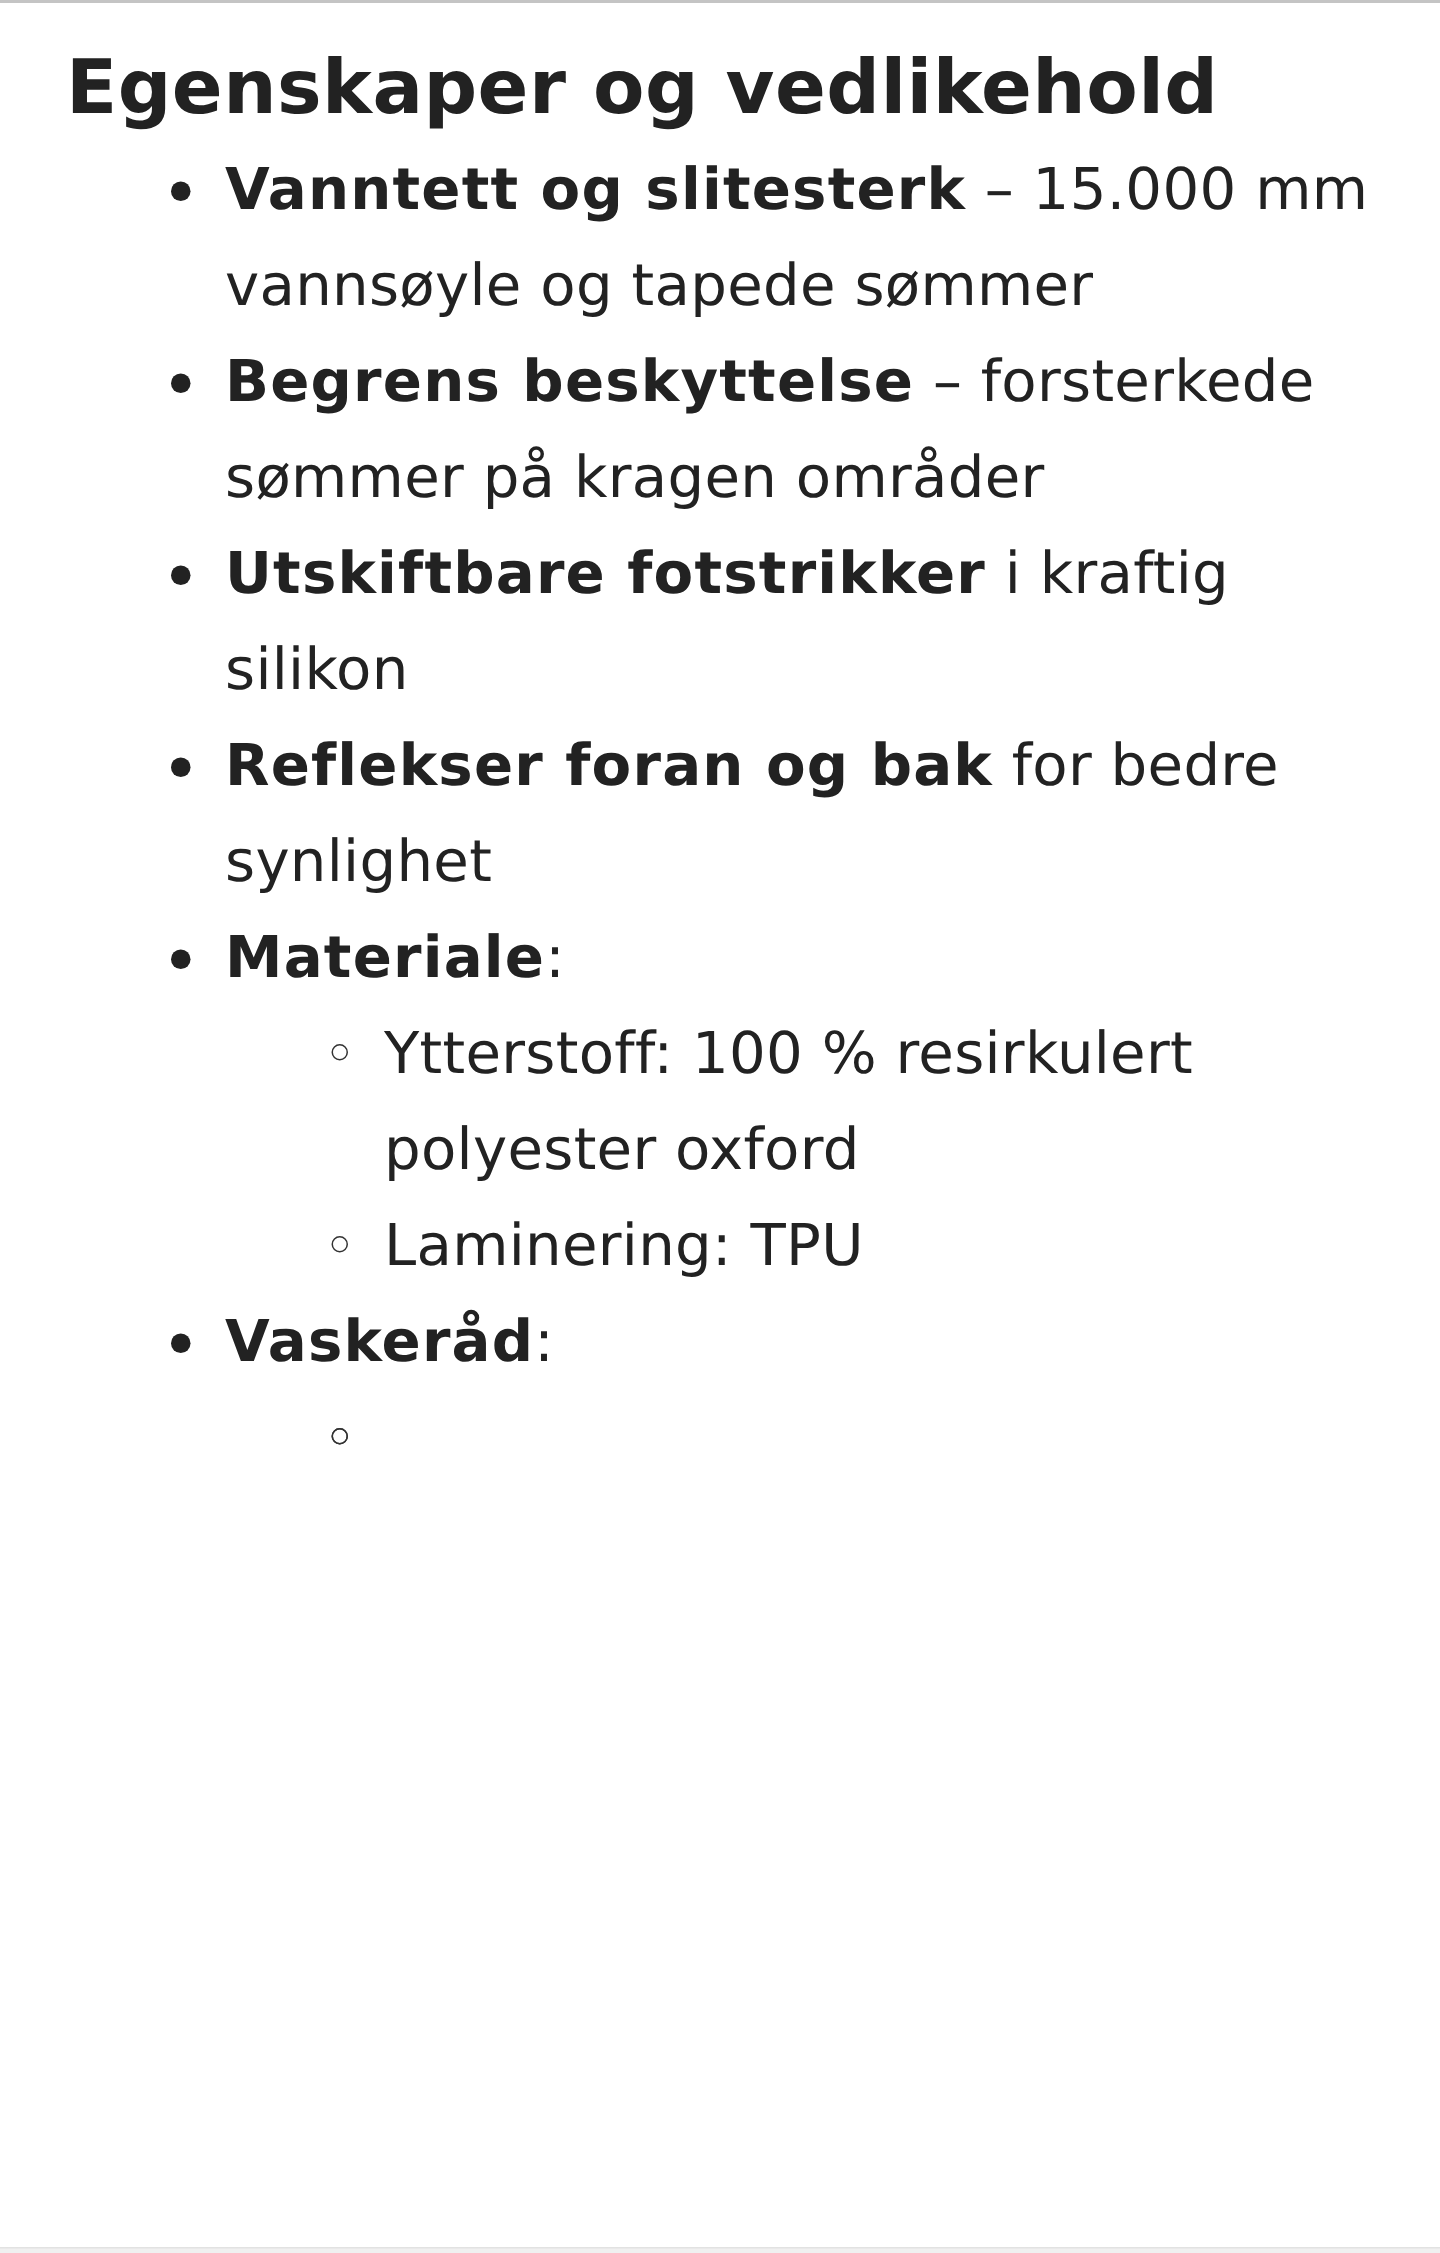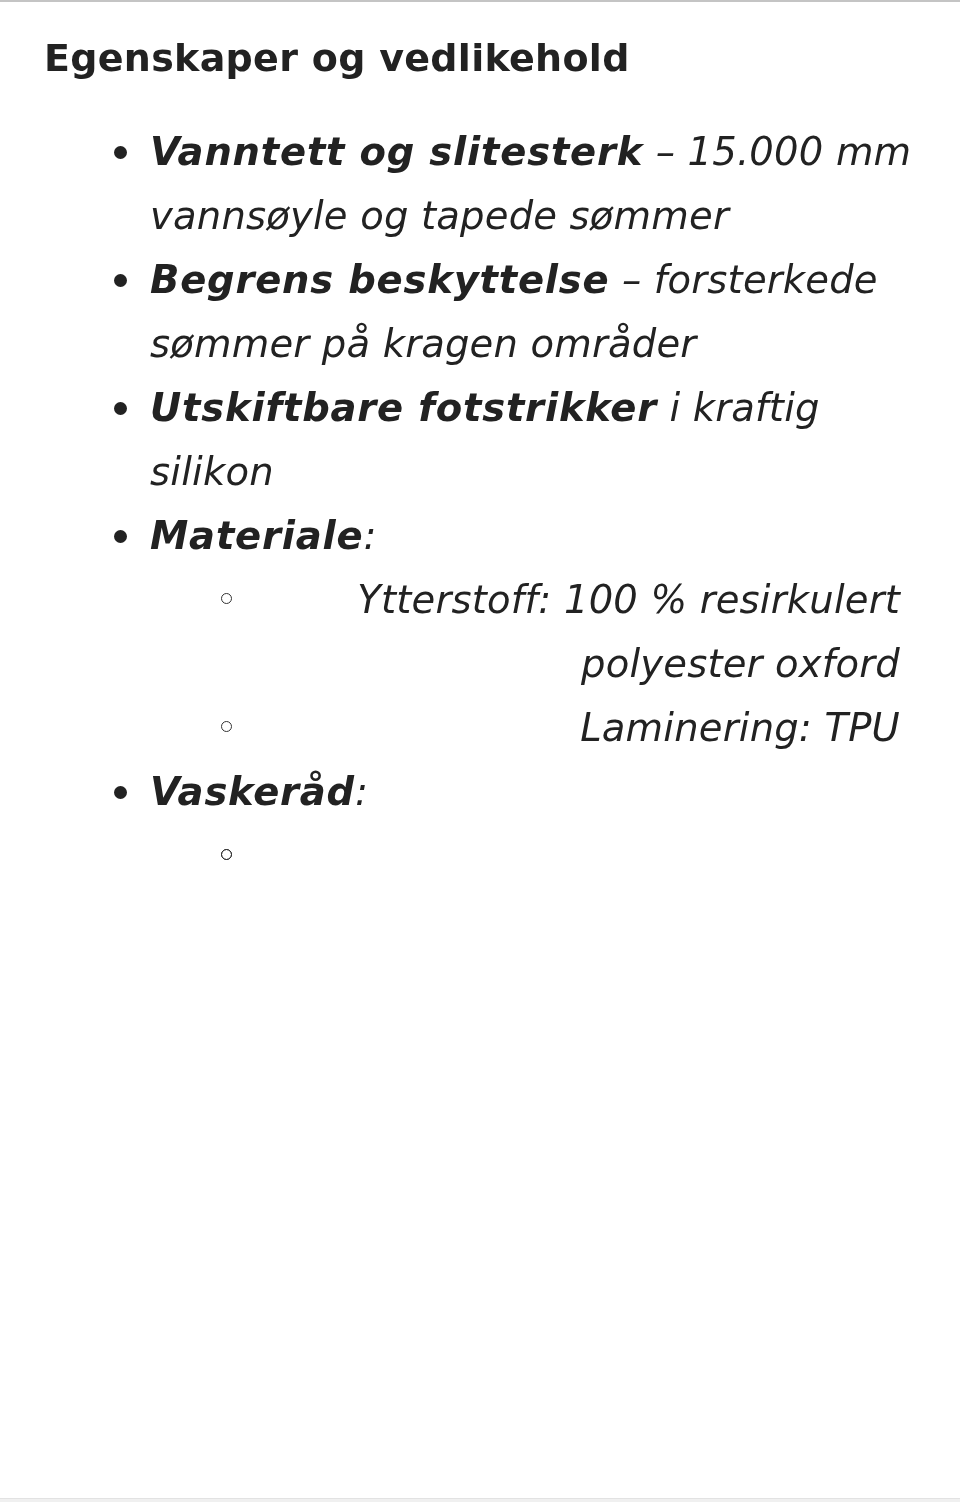--- a/index.html
+++ b/index.html
@@ -32,36 +32,35 @@
     .content {
       position: absolute;
       left: 0; top: 0;
       width: 960px;
     }
     h2.section-title {
       position: absolute;
       left: 44px;
       top: 32px;
       margin: 0;
-      font-size: 38px;
+      font-size: 50px;
       font-weight: bold;
       letter-spacing: 0.3px;
       color: #222222;
       line-height: 52px;
       white-space: nowrap;
     }
     ul.main-list {
       position: absolute;
       left: 0;
-      top: 120px;
+      top: 95px;
       margin: 0;
       padding: 0;
       list-style: none;
       width: 960px;
-      font-style: italic;
     }
     .li {
       position: relative;
       padding-left: 150px;
       padding-right: 40px;
       font-size: 38.5px;
       line-height: 64px;
       color: #222222;
       letter-spacing: 0.2px;
     }
@@ -81,21 +80,20 @@
     ul.sub-list {
       margin: 0;
       padding: 0;
       list-style: none;
     }
     .sub-li {
       position: relative;
       padding-left: 106px;
       margin-left: 0;
       padding-right: 20px;
-      text-align: right;
     }
     .sub-li .circle {
       position: absolute;
       left: 71px;
       top: 25px;
       width: 11px;
       height: 11px;
       border-radius: 50%;
       border: 1.6px solid #333333;
       box-sizing: border-box;
@@ -114,20 +112,24 @@
       <span class="bullet"></span>
       <b>Vanntett og slitesterk</b><span> – 15.000 mm vannsøyle og tapede sømmer</span>
     </li>
     <li class="li">
       <span class="bullet"></span>
       <b>Begrens beskyttelse</b><span> – forsterkede sømmer på kragen områder</span>
     </li>
     <li class="li">
       <span class="bullet"></span>
       <b>Utskiftbare fotstrikker</b><span> i kraftig silikon</span>
+    </li>
+    <li class="li">
+      <span class="bullet"></span>
+      <b>Reflekser foran og bak</b><span> for bedre synlighet</span>
     </li>
 
     <li class="li">
       <span class="bullet"></span>
       <b>Materiale</b><span>:</span>
       <ul class="sub-list">
         <li class="sub-li">
           <span class="circle"></span>
           <span>Ytterstoff: 100 % resirkulert polyester oxford</span>
         </li>

